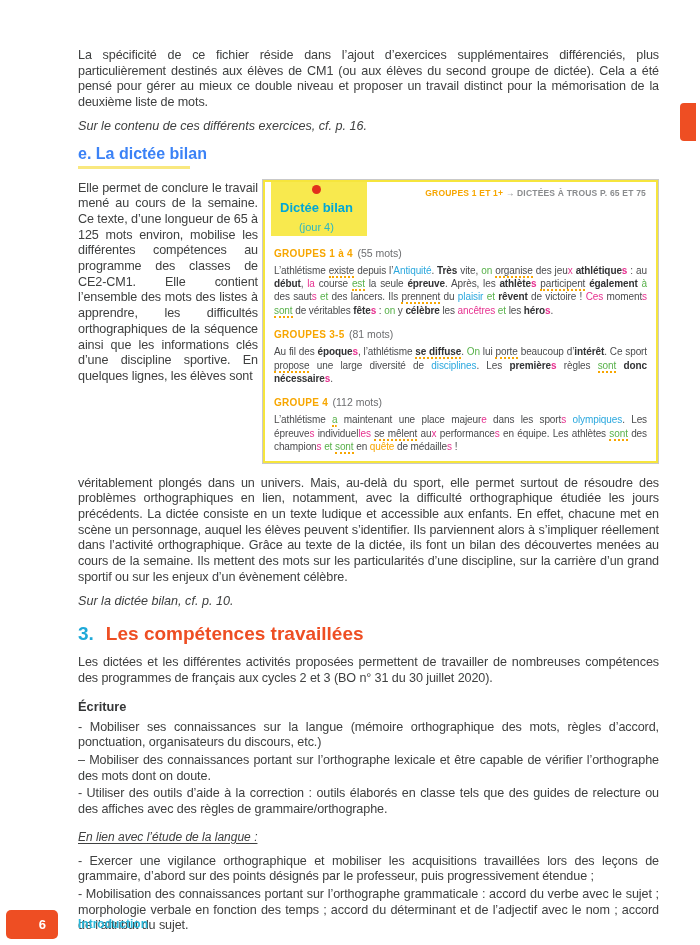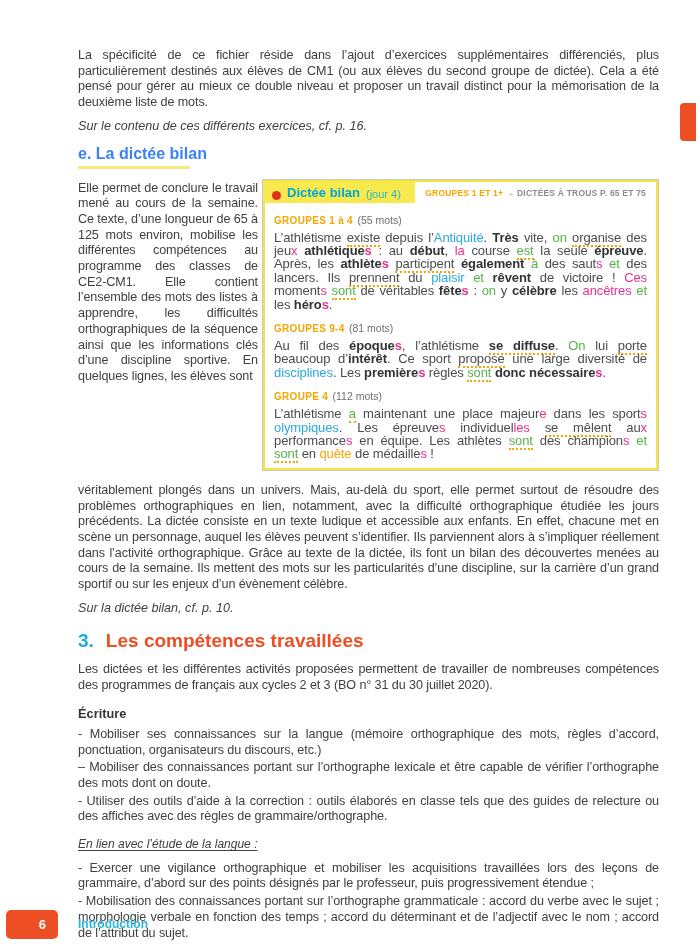--- a/index.html
+++ b/index.html
@@ -50,42 +50,42 @@
     box-shadow:inset 0 0 0 2px #f6e53c;
     background:#ffffff;
     padding:5px 11px 9px 11px;
     box-sizing:border-box;
     min-height:176px;
   }
   .box-header{display:flex;align-items:flex-start;justify-content:space-between;margin:-5px -11px 2px -11px;}
   .box-label{
     background:#f8e94e;
     padding:3px 14px 3px 9px;
-    display:flex;align-items:flex-end;gap:6px;
-    margin-left:0;margin-top:2px;
+    display:flex;align-items:center;gap:6px;
+    margin-left:8px;margin-top:2px;flex-direction:column;
   }
   .dot{
     width:9px;height:9px;border-radius:50%;
     background:#e2301c;display:inline-block;flex:0 0 9px;
   }
   .box-title{font-size:13px;font-weight:700;color:#00a7d7;}
   .box-sub{font-size:11px;font-weight:400;color:#2bb6c4;}
   .box-ref{
     padding:8px 12px 0 0;
     font-size:8.5px;
     letter-spacing:0.2px;
     white-space:nowrap;
   }
   .ref-groups{color:#f7a600;font-weight:700;}
   .ref-rest{color:#8a8c8e;font-weight:700;}
   .grp-line{margin:7px 0 3px 0;}
   .grp-label{font-size:10px;font-weight:700;color:#f7a600;letter-spacing:0.3px;}
   .grp-count{font-size:10.5px;color:#6d6e70;}
   .dictee-p{
-    font-size:13px;
+    font-size:10px;
     line-height:13.4px;
     letter-spacing:-0.1px;
     text-align:justify;
     color:#4b4c4e;
     margin:0;
   }
   
   .s-b{font-weight:700;color:#323335;}
   .s-m{color:#e6308f;}
   .s-mb{color:#e6308f;font-weight:700;}
@@ -167,21 +167,21 @@
         </div>
       </div>
 
       <div class="grp-line">
         <span class="grp-label">GROUPES 1 à 4</span>
         <span class="grp-count">(55 mots)</span>
       </div>
       <p class="dictee-p"><span>L’athlétisme </span><span class="s-u">existe</span><span> depuis l’</span><span class="s-bl">Antiquité</span><span>. </span><span class="s-b">Très</span><span> vite, </span><span class="s-g">on</span><span> </span><span class="s-u">organise</span><span> des jeu</span><span class="s-m">x</span><span> </span><span class="s-b">athlétique</span><span class="s-mb">s</span><span> : au </span><span class="s-b">début</span><span>, </span><span class="s-m">la</span><span> course </span><span class="s-gu">est</span><span> la seule </span><span class="s-b">épreuve</span><span>. Après, les </span><span class="s-b">athlète</span><span class="s-mb">s</span><span> </span><span class="s-u">participent</span><span> </span><span class="s-b">également</span><span> </span><span class="s-g">à</span><span> des saut</span><span class="s-m">s</span><span> </span><span class="s-g">et</span><span> des lancers. Ils </span><span class="s-u">prennent</span><span> du </span><span class="s-bl">plaisir</span><span> </span><span class="s-g">et</span><span> </span><span class="s-b">rêvent</span><span> de victoire ! </span><span class="s-m">Ces</span><span> moment</span><span class="s-m">s</span><span> </span><span class="s-gu">sont</span><span> de véritables </span><span class="s-b">fête</span><span class="s-mb">s</span><span> : </span><span class="s-g">on</span><span> y </span><span class="s-b">célèbre</span><span> les </span><span class="s-m">ancêtres</span><span> </span><span class="s-g">et</span><span> les </span><span class="s-b">héro</span><span class="s-mb">s</span><span>.</span></p>
 
       <div class="grp-line">
-        <span class="grp-label">GROUPES 9-4</span>
+        <span class="grp-label">GROUPES 3-5</span>
         <span class="grp-count">(81 mots)</span>
       </div>
       <p class="dictee-p"><span>Au fil des </span><span class="s-b">époque</span><span class="s-mb">s</span><span>, l’athlétisme </span><span class="s-bu">se diffuse</span><span>. </span><span class="s-g">On</span><span> lui </span><span class="s-u">porte</span><span> beaucoup d’</span><span class="s-b">intérêt</span><span>. Ce sport </span><span class="s-u">propose</span><span> une large diversité de </span><span class="s-bl">disciplines</span><span>. Les </span><span class="s-b">première</span><span class="s-mb">s</span><span> règles </span><span class="s-gu">sont</span><span> </span><span class="s-b">donc nécessaire</span><span class="s-mb">s</span><span>.</span></p>
 
       <div class="grp-line">
         <span class="grp-label">GROUPE 4</span>
         <span class="grp-count">(112 mots)</span>
       </div>
       <p class="dictee-p"><span>L’athlétisme </span><span class="s-gu">a</span><span> maintenant une place majeur</span><span class="s-m">e</span><span> dans les sport</span><span class="s-m">s</span><span> </span><span class="s-bl">olympiques</span><span>. Les épreuve</span><span class="s-m">s</span><span> individuel</span><span class="s-m">les</span><span> </span><span class="s-u">se mêlent</span><span> au</span><span class="s-m">x</span><span> performance</span><span class="s-m">s</span><span> en équipe. Les athlètes </span><span class="s-gu">sont</span><span> des champion</span><span class="s-m">s</span><span> </span><span class="s-g">et</span><span> </span><span class="s-gu">sont</span><span> en </span><span class="s-o">quête</span><span> de médaille</span><span class="s-m">s</span><span> !</span></p>
     </div>

